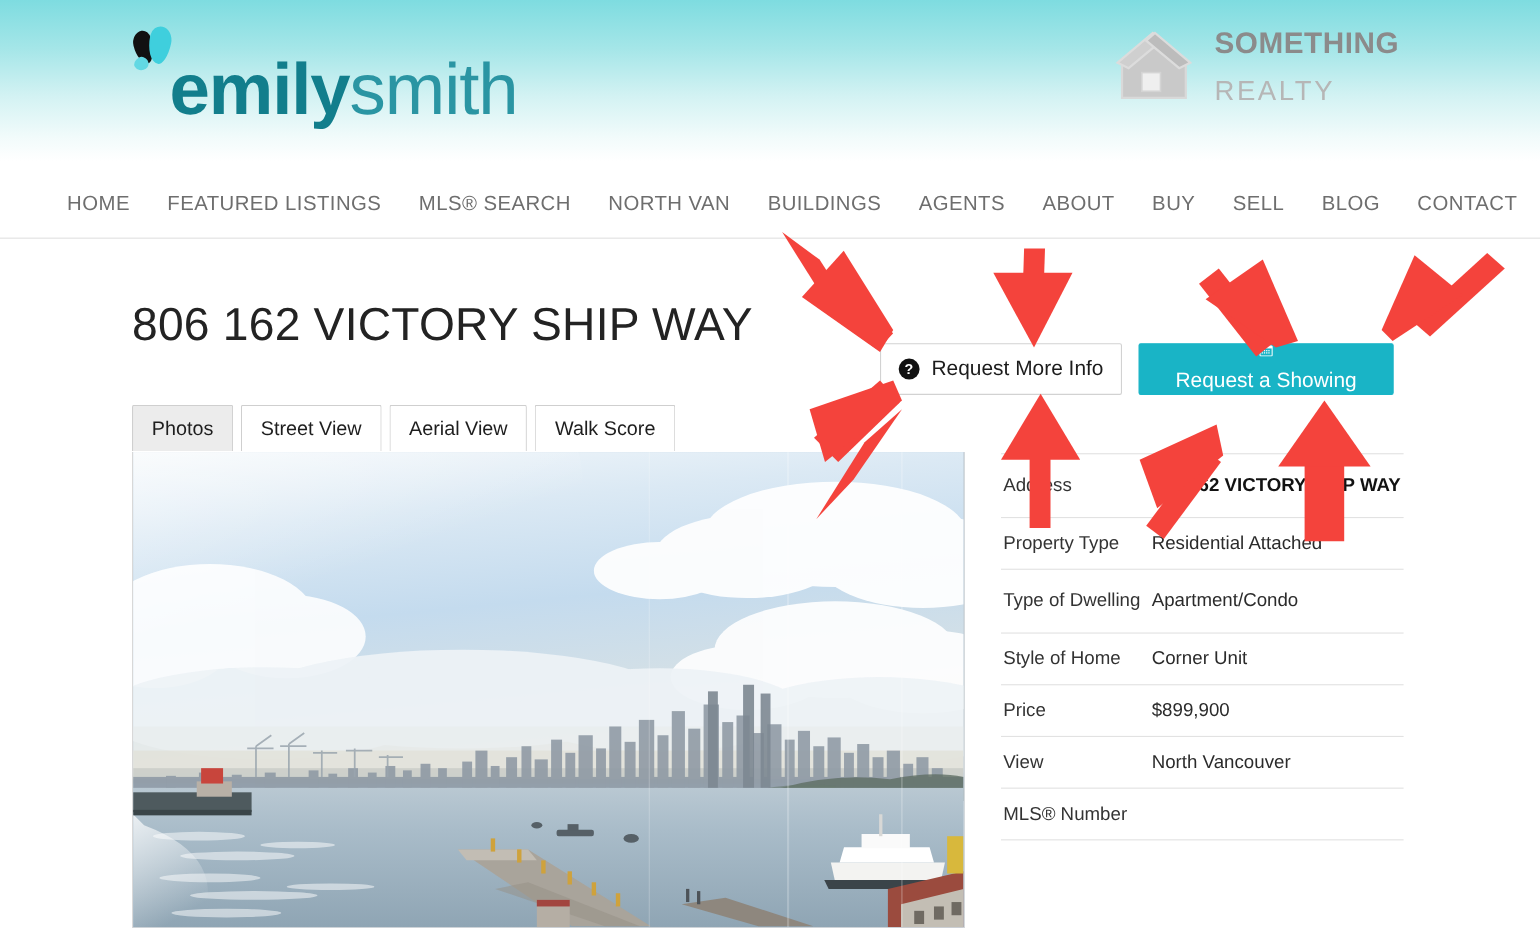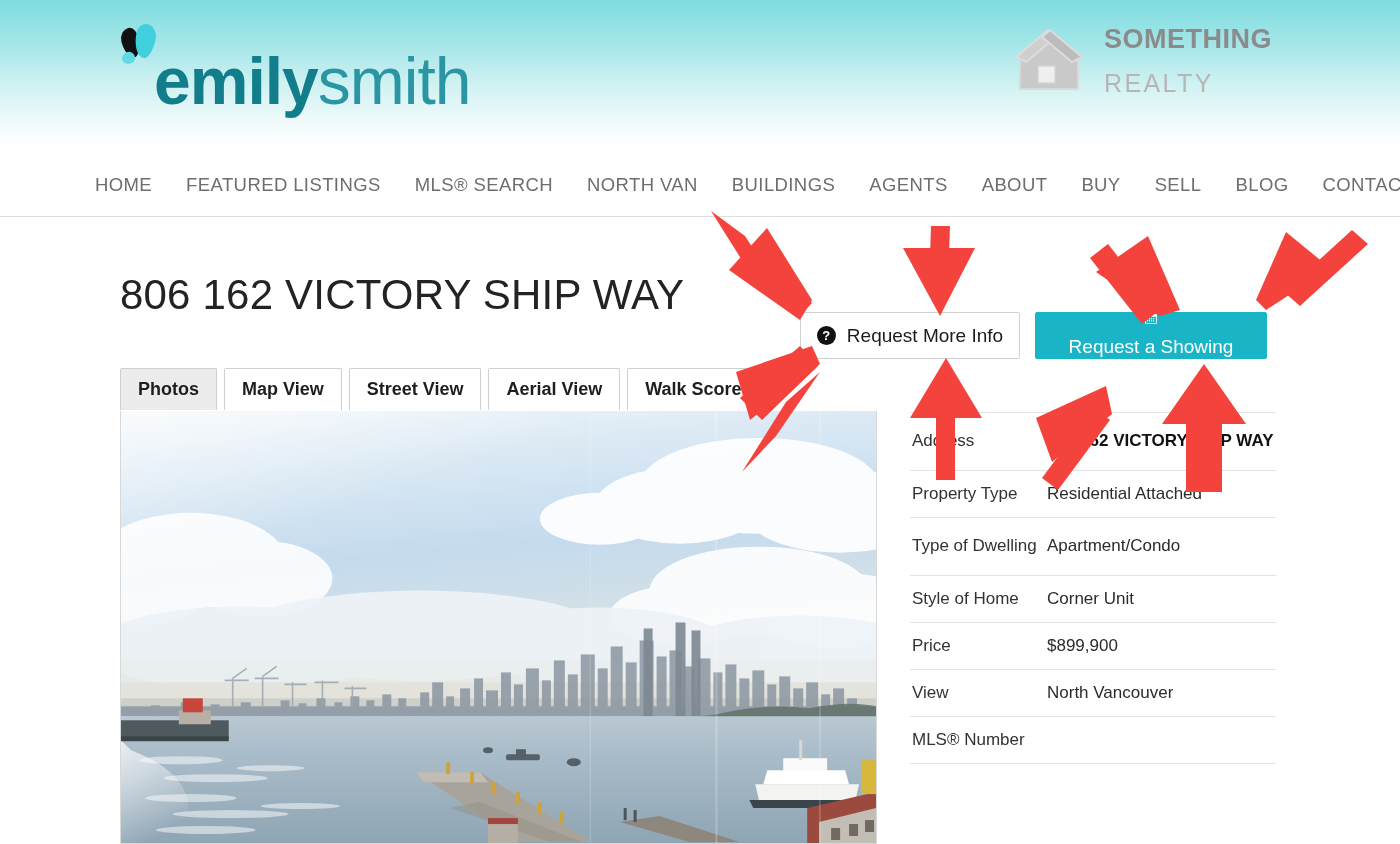--- a/index.html
+++ b/index.html
@@ -105,21 +105,21 @@
 
   
   .nav {
     position: absolute;
     left: 0; top: 153px;
     width: 1400px; height: 64px;
     background: #ffffff;
     border-bottom: 1px solid #e0e0e0;
     display: flex;
     align-items: center;
-    padding-left: 95px;
+    padding-left: 61px;
   }
   .nav-item {
     font-size: 18.5px;
     color: #6e6e6e;
     letter-spacing: 0.4px;
     margin-right: 34px;
     cursor: pointer;
     white-space: nowrap;
     font-weight: 400;
   }
@@ -193,21 +193,20 @@
     padding: 0 17px;
     border: 1px solid #cfcfcf;
     border-bottom: none;
     background: #ffffff;
     display: flex;
     align-items: center;
     font-size: 18px;
     color: #1e1e1e;
     cursor: pointer;
     border-radius: 2px 2px 0 0;
-    font-weight: bold;
   }
   .tab.active { background: #ececec; }
 
   
   .photo {
     position: absolute;
     left: 120px; top: 411px;
     width: 757px; height: 433px;
     overflow: hidden;
     border: 1px solid #d8d8d8;
@@ -323,21 +322,20 @@
           <rect x="6.5" y="12.5" width="2" height="2"></rect>
         <rect x="10" y="12.5" width="2" height="2"></rect>
           <rect x="13.5" y="12.5" width="2" height="2"></rect>
       </g>
     </svg>
     <span>Request a Showing</span>
   </div>
 
   <div class="tabs">
     <div class="tab active">Photos</div>
-    <div class="tab">Map View</div>
     <div class="tab">Street View</div>
     <div class="tab">Aerial View</div>
     <div class="tab">Walk Score</div>
   </div>
 
   <div class="photo">
     <svg viewBox="0 0 757 433" preserveAspectRatio="none">
       <defs>
         <linearGradient id="sky" x1="0" y1="0" x2="0.25" y2="1">
           <stop offset="0" stop-color="#f4f8fb"></stop>

